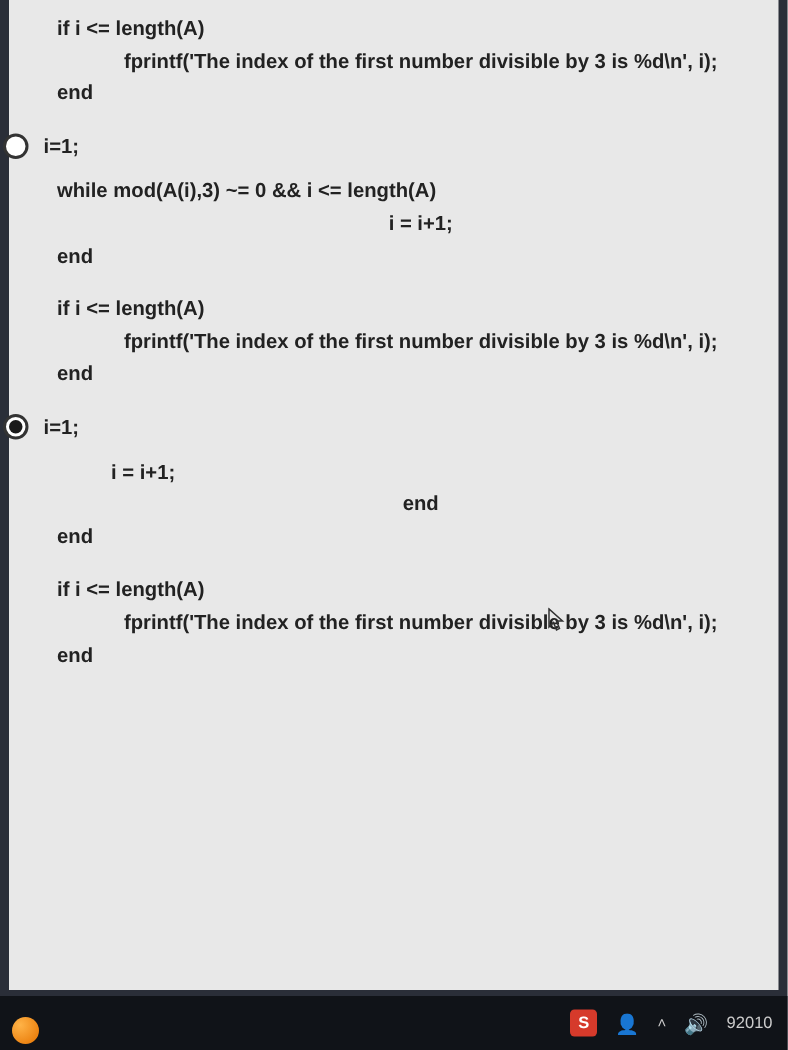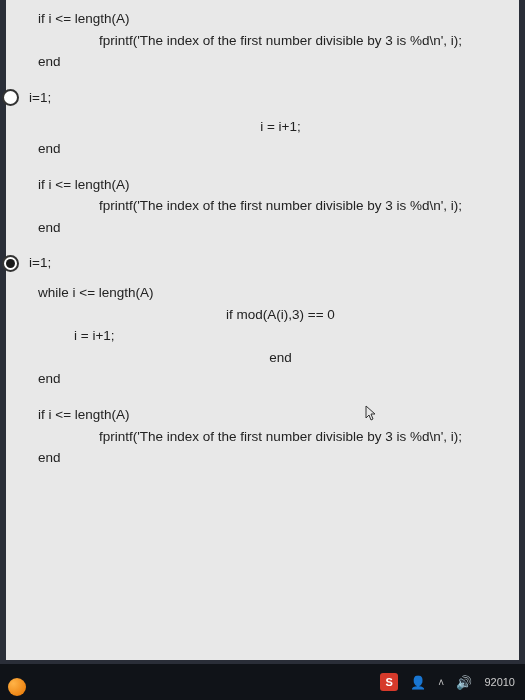--- a/index.html
+++ b/index.html
@@ -14,20 +14,21 @@
     .content-area {
       background: #e8e8e8;
       margin: 0 6px;
       padding: 8px 14px 20px 14px;
       height: 660px;
       position: relative;
       font-family: 'Segoe UI', Arial, sans-serif;
       color: #222;
       font-size: 13.5px;
       line-height: 1.6;
+      font-weight: bold;
     }
     .code-block { margin-bottom: 14px; }
     .indent1 { padding-left: 18px; }
     .indent2 { padding-left: 36px; text-align: center; }
     .indent3 { padding-left: 54px; }
     .option-row {
       display: flex;
       align-items: center;
       margin: 6px 0 8px -18px;
       text-align: center;
@@ -111,38 +112,37 @@
     <div class="indent2">fprintf('The index of the first number divisible by 3 is %d\n', i);</div>
     <div class="indent1">end</div>
   </div>
 
   <div class="option-row">
     <div class="radio"></div>
     <div>i=1;</div>
   </div>
 
   <div class="code-block">
+    <div class="indent1">while mod(A(i),3) ~= 0 &amp;&amp; i &lt;= length(A)</div>
     <div class="indent2">i = i+1;</div>
     <div class="indent1">end</div>
   </div>
 
   <div class="code-block">
     <div class="indent1">if i &lt;= length(A)</div>
     <div class="indent2">fprintf('The index of the first number divisible by 3 is %d\n', i);</div>
     <div class="indent1">end</div>
   </div>
 
   <div class="option-row">
     <div class="radio selected"></div>
     <div>i=1;</div>
   </div>
 
   <div class="code-block">
-    <div class="indent1">while  i &lt;= length(A)</div>
-    <div class="indent2">if mod(A(i),3) == 0</div>
     <div class="indent3">i = i+1;</div>
     <div class="indent2">end</div>
     <div class="indent1">end</div>
   </div>
 
   <div class="code-block">
     <div class="indent1">if i &lt;= length(A)</div>
     <div class="indent2">fprintf('The index of the first number divisible by 3 is %d\n', i);</div>
     <div class="indent1">end</div>
   </div>

